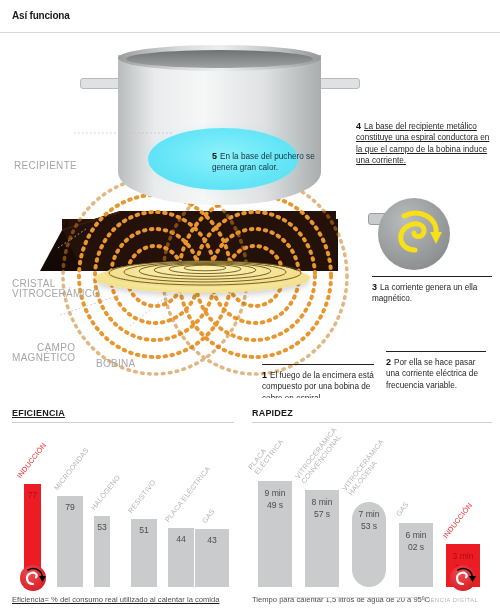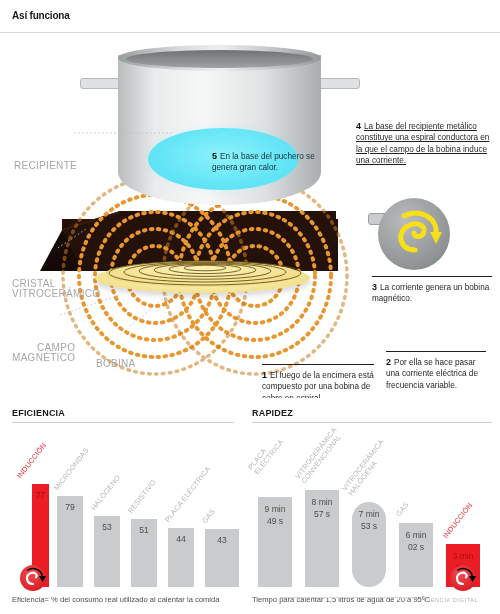--- a/index.html
+++ b/index.html
@@ -67,21 +67,21 @@
   #l-cristal{left:12px;top:246px;}
   #l-campo{left:12px;top:310px;text-align:right;}
   #l-bobina{left:96px;top:326px;}
 
   
   #disc-icon{left:378px;top:165px;width:72px;height:72px;border-radius:50%;
      background:radial-gradient(circle at 38% 32%,#b9bcbd,#8f9394 70%,#74797a 100%);}
   #disc-handle{left:368px;top:180px;width:20px;height:10px;border:1.5px solid #9a9e9f;border-radius:3px;background:#c9cccd;}
 
   
-  #chart-left{left:12px;top:408px;width:222px;height:190px;}
+  #chart-left{left:12px;top:408px;width:222px;height:190px;text-decoration:underline;}
   #chart-right{left:252px;top:408px;width:240px;height:190px;}
   .chart-title{font-size:9px;font-weight:bold;letter-spacing:.2px;color:#1a1a1a;}
   .chart-rule{height:1px;background:#cfcfcf;margin-top:4px;}
   .bars{position:relative;height:120px;margin-top:44px;}
   .bar{position:absolute;bottom:0;background:#c9cbcc;}
   .bar.hi{background:#ec1c24;}
   .bar-val{position:absolute;left:0;right:0;top:6px;text-align:center;
      font-size:8.6px;color:#4d4d4d;}
   .bar.hi .bar-val{color:#b00d12;}
   .bar-val.two{line-height:12px;}
@@ -182,86 +182,86 @@
     <div>CAMPO</div>
     <div>MAGNÉTICO</div>
   </div>
   <div class="abs side-label" id="l-bobina">BOBINA</div>
 
   <div class="abs callout" id="c4">
     <span class="num">4</span><span>La base del recipiente metálico constituye una espiral conductora en la que el campo de la bobina induce una corriente.</span>
   </div>
   <div class="abs rule-sm" id="r3"></div>
   <div class="abs callout" id="c3">
-    <span class="num">3</span><span>La corriente genera un bobina magnético.</span>
+    <span class="num">3</span><span>La corriente genera un ella magnético.</span>
   </div>
   <div class="abs rule-sm" id="r1"></div>
   <div class="abs callout" id="c1">
     <span class="num">1</span><span>El fuego de la encimera está compuesto por una bobina de cobre en espiral.</span>
   </div>
   <div class="abs rule-sm" id="r2"></div>
   <div class="abs callout" id="c2">
     <span class="num">2</span><span>Por ella se hace pasar una corriente eléctrica de frecuencia variable.</span>
   </div>
 </div>
 
 <div class="abs" id="chart-left">
   <div class="chart-title">EFICIENCIA</div>
   <div class="chart-rule"></div>
   <div class="bars" id="bars-left">
-      <div class="bar hi" style="left: 20px; width: 17px; height: 103px;">
+      <div class="bar hi" style="left: 12px; width: 17px; height: 103px;">
         <div class="bar-val">77</div>
       </div>
       <div class="cat hi" style="left: 10px; bottom: 107px;">
         <div>INDUCCIÓN</div>
       </div>
       <div class="badge" style="left: 8px; bottom: -4px;"><svg width="26" height="26" viewBox="0 0 26 26">
           <path d="M13 19 C6 19 5 10 11 8 C15 6.6 18 10 16 12.4" fill="none" stroke="#fff" stroke-width="2.2" stroke-linecap="round"></path>
           <path d="M8 5 C15 1 23 6 22 13" fill="none" stroke="#000" stroke-width="1.6" stroke-linecap="round"></path>
           <polygon points="19,11 26,11 22.5,17" fill="#000"></polygon>
         </svg></div>
       <div class="bar" style="left: 45px; width: 26px; height: 91px;">
         <div class="bar-val">79</div>
       </div>
       <div class="cat" style="left: 47px; bottom: 95px;">
         <div>MICROONDAS</div>
       </div>
-      <div class="bar" style="left: 82px; width: 26px; height: 71px;">
+      <div class="bar" style="left: 82px; width: 16px; height: 71px;">
         <div class="bar-val">53</div>
       </div>
       <div class="cat" style="left: 84px; bottom: 75px;">
         <div>HALÓGENO</div>
       </div>
       <div class="bar" style="left: 119px; width: 26px; height: 68px;">
         <div class="bar-val">51</div>
       </div>
       <div class="cat" style="left: 121px; bottom: 72px;">
         <div>RESISTIVO</div>
       </div>
       <div class="bar" style="left: 156px; width: 26px; height: 59px;">
         <div class="bar-val">44</div>
       </div>
       <div class="cat" style="left: 158px; bottom: 63px;">
         <div>PLACA ELÉCTRICA</div>
       </div>
-      <div class="bar" style="left: 193px; width: 34px; height: 58px;">
+      <div class="bar" style="left: 183px; width: 34px; height: 58px;">
         <div class="bar-val">43</div>
       </div>
       <div class="cat" style="left: 195px; bottom: 62px;">
         <div>GAS</div>
       </div>
     </div>
   <div class="foot">Eficiencia= % del consumo real utilizado al calentar la comida</div>
 </div>
 
 <div class="abs" id="chart-right">
   <div class="chart-title">RAPIDEZ</div>
   <div class="chart-rule"></div>
   <div class="bars" id="bars-right">
-      <div class="bar" style="left: 6px; width: 34px; height: 90px;">
+      <div class="bar" style="left: 6px; width: 34px; height: 106px;">
         <div class="bar-val two">
           <div>9 min</div>
           <div>49 s</div>
         </div>
       </div>
       <div class="cat two" style="left: 8px; bottom: 110px;">
         <div>PLACA</div>
         <div>ELÉCTRICA</div>
       </div>
       <div class="bar" style="left: 53px; width: 34px; height: 97px;">

